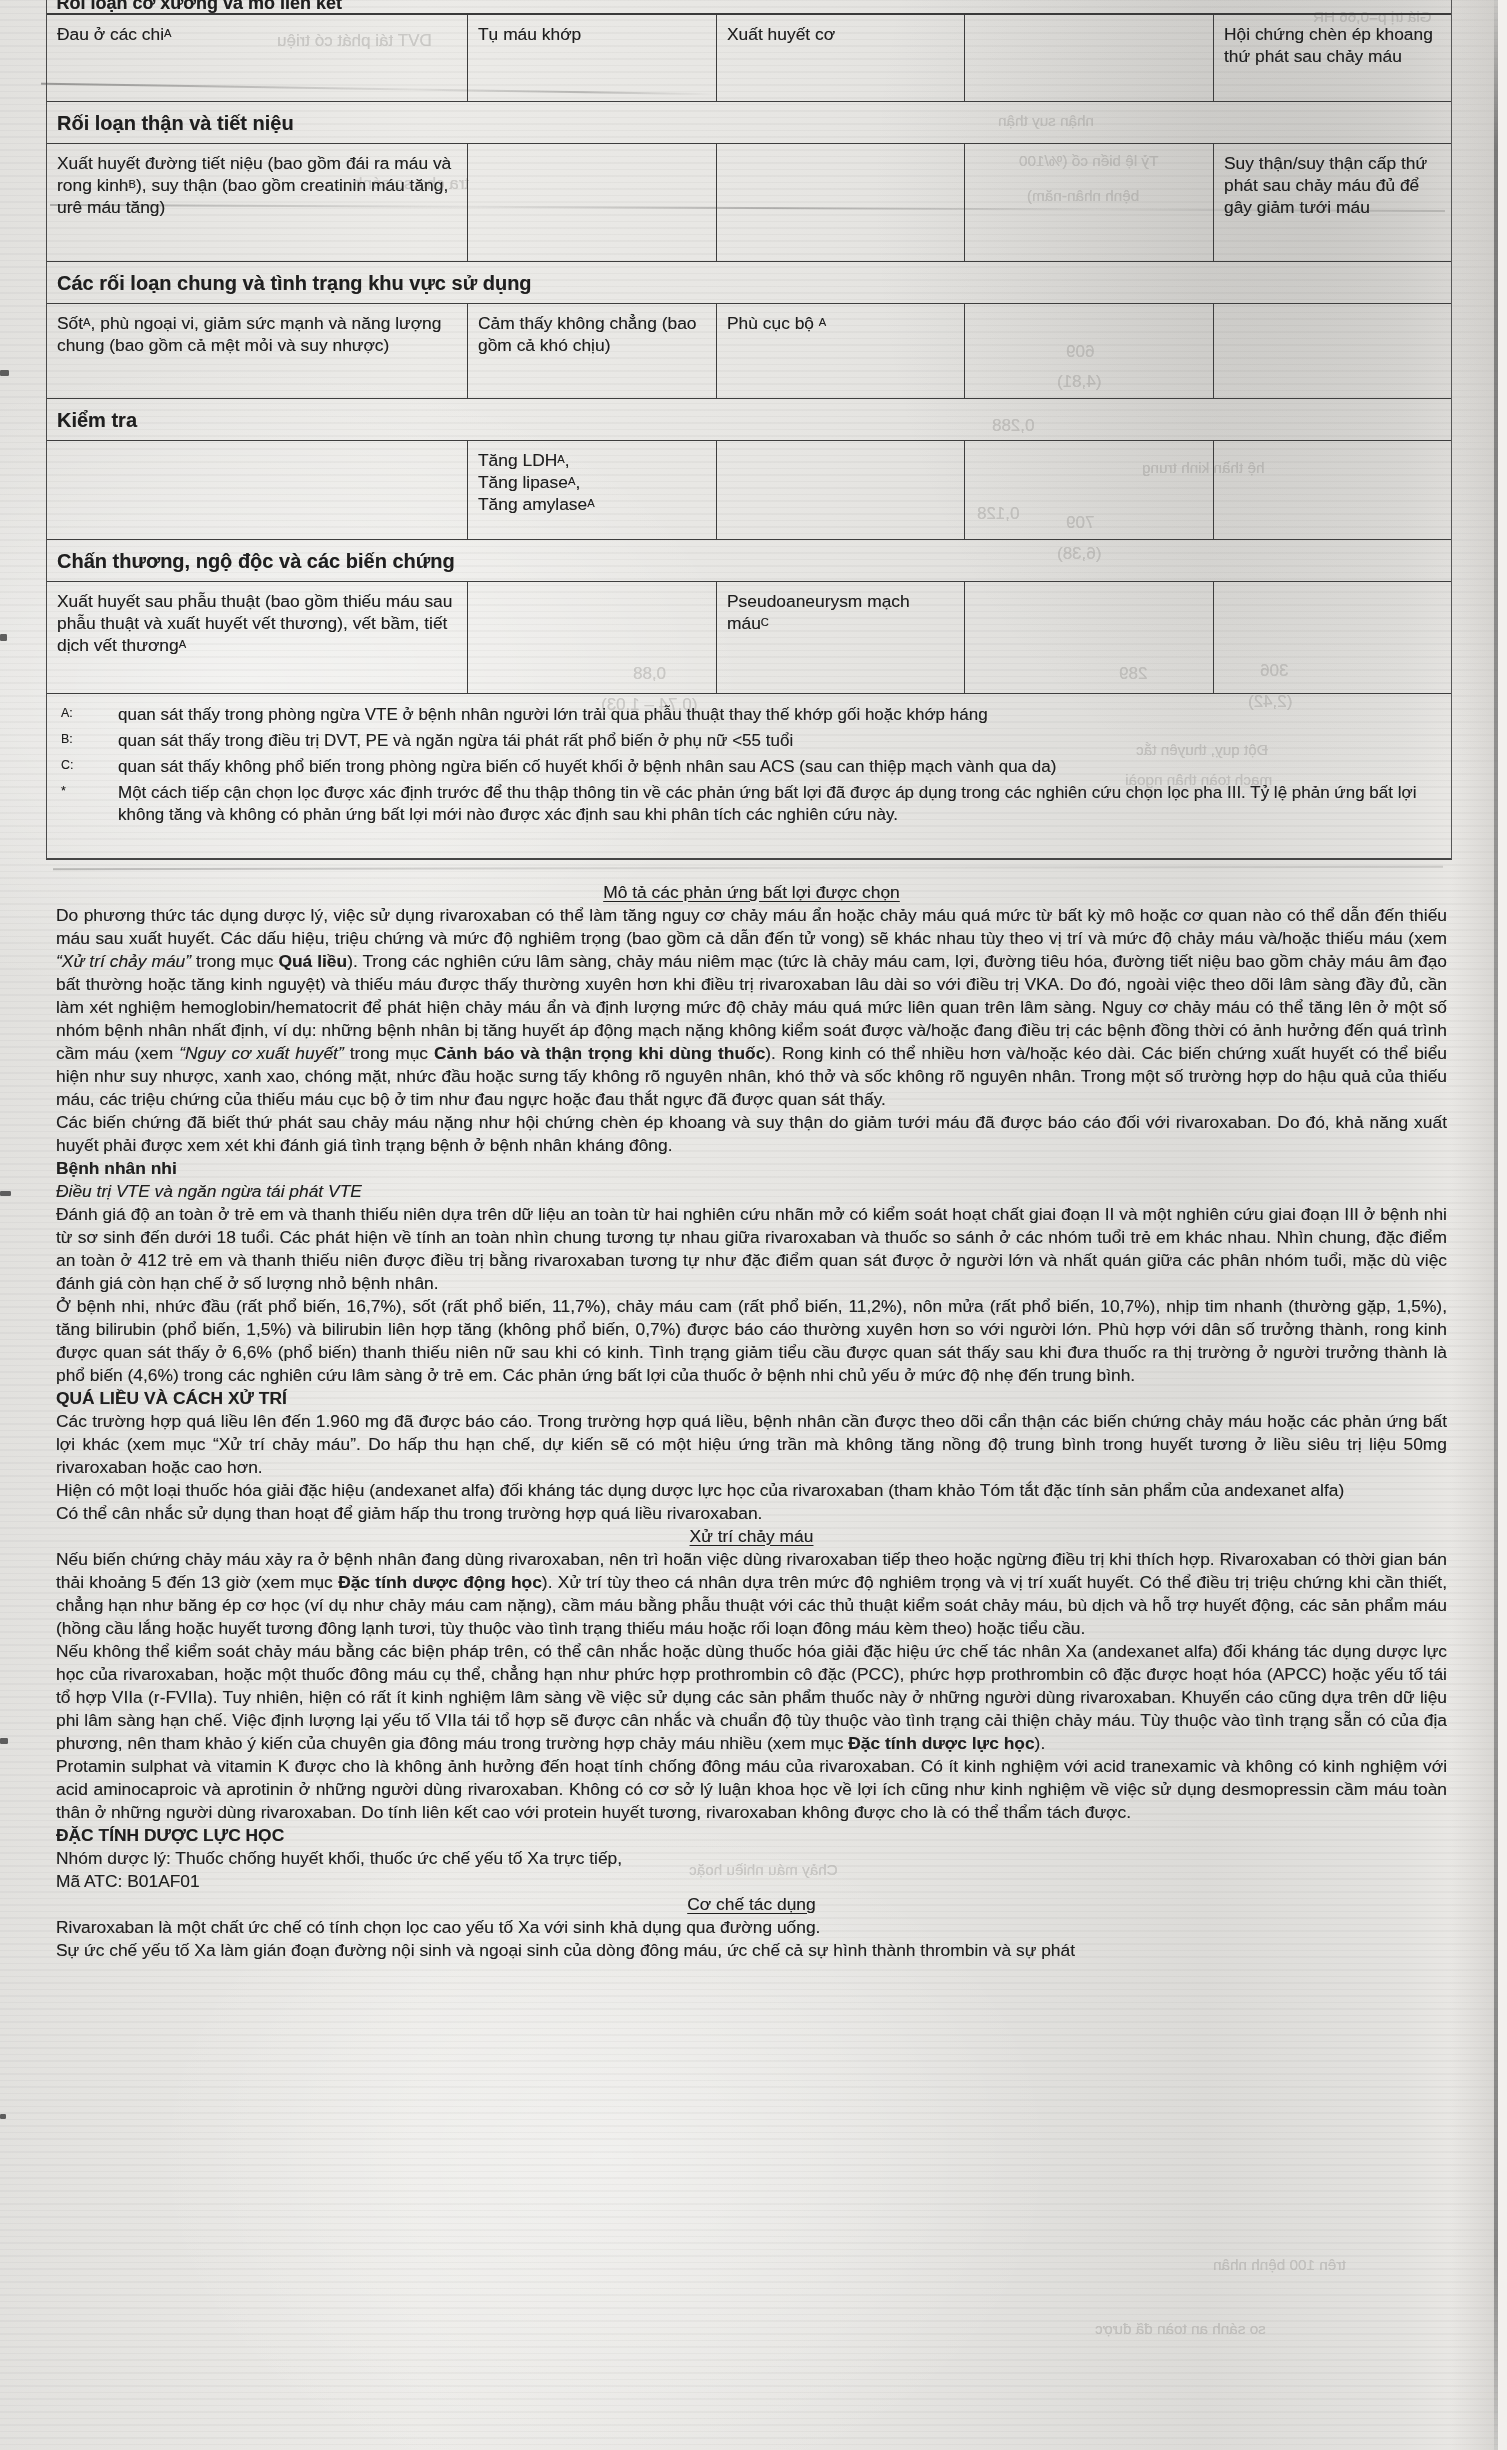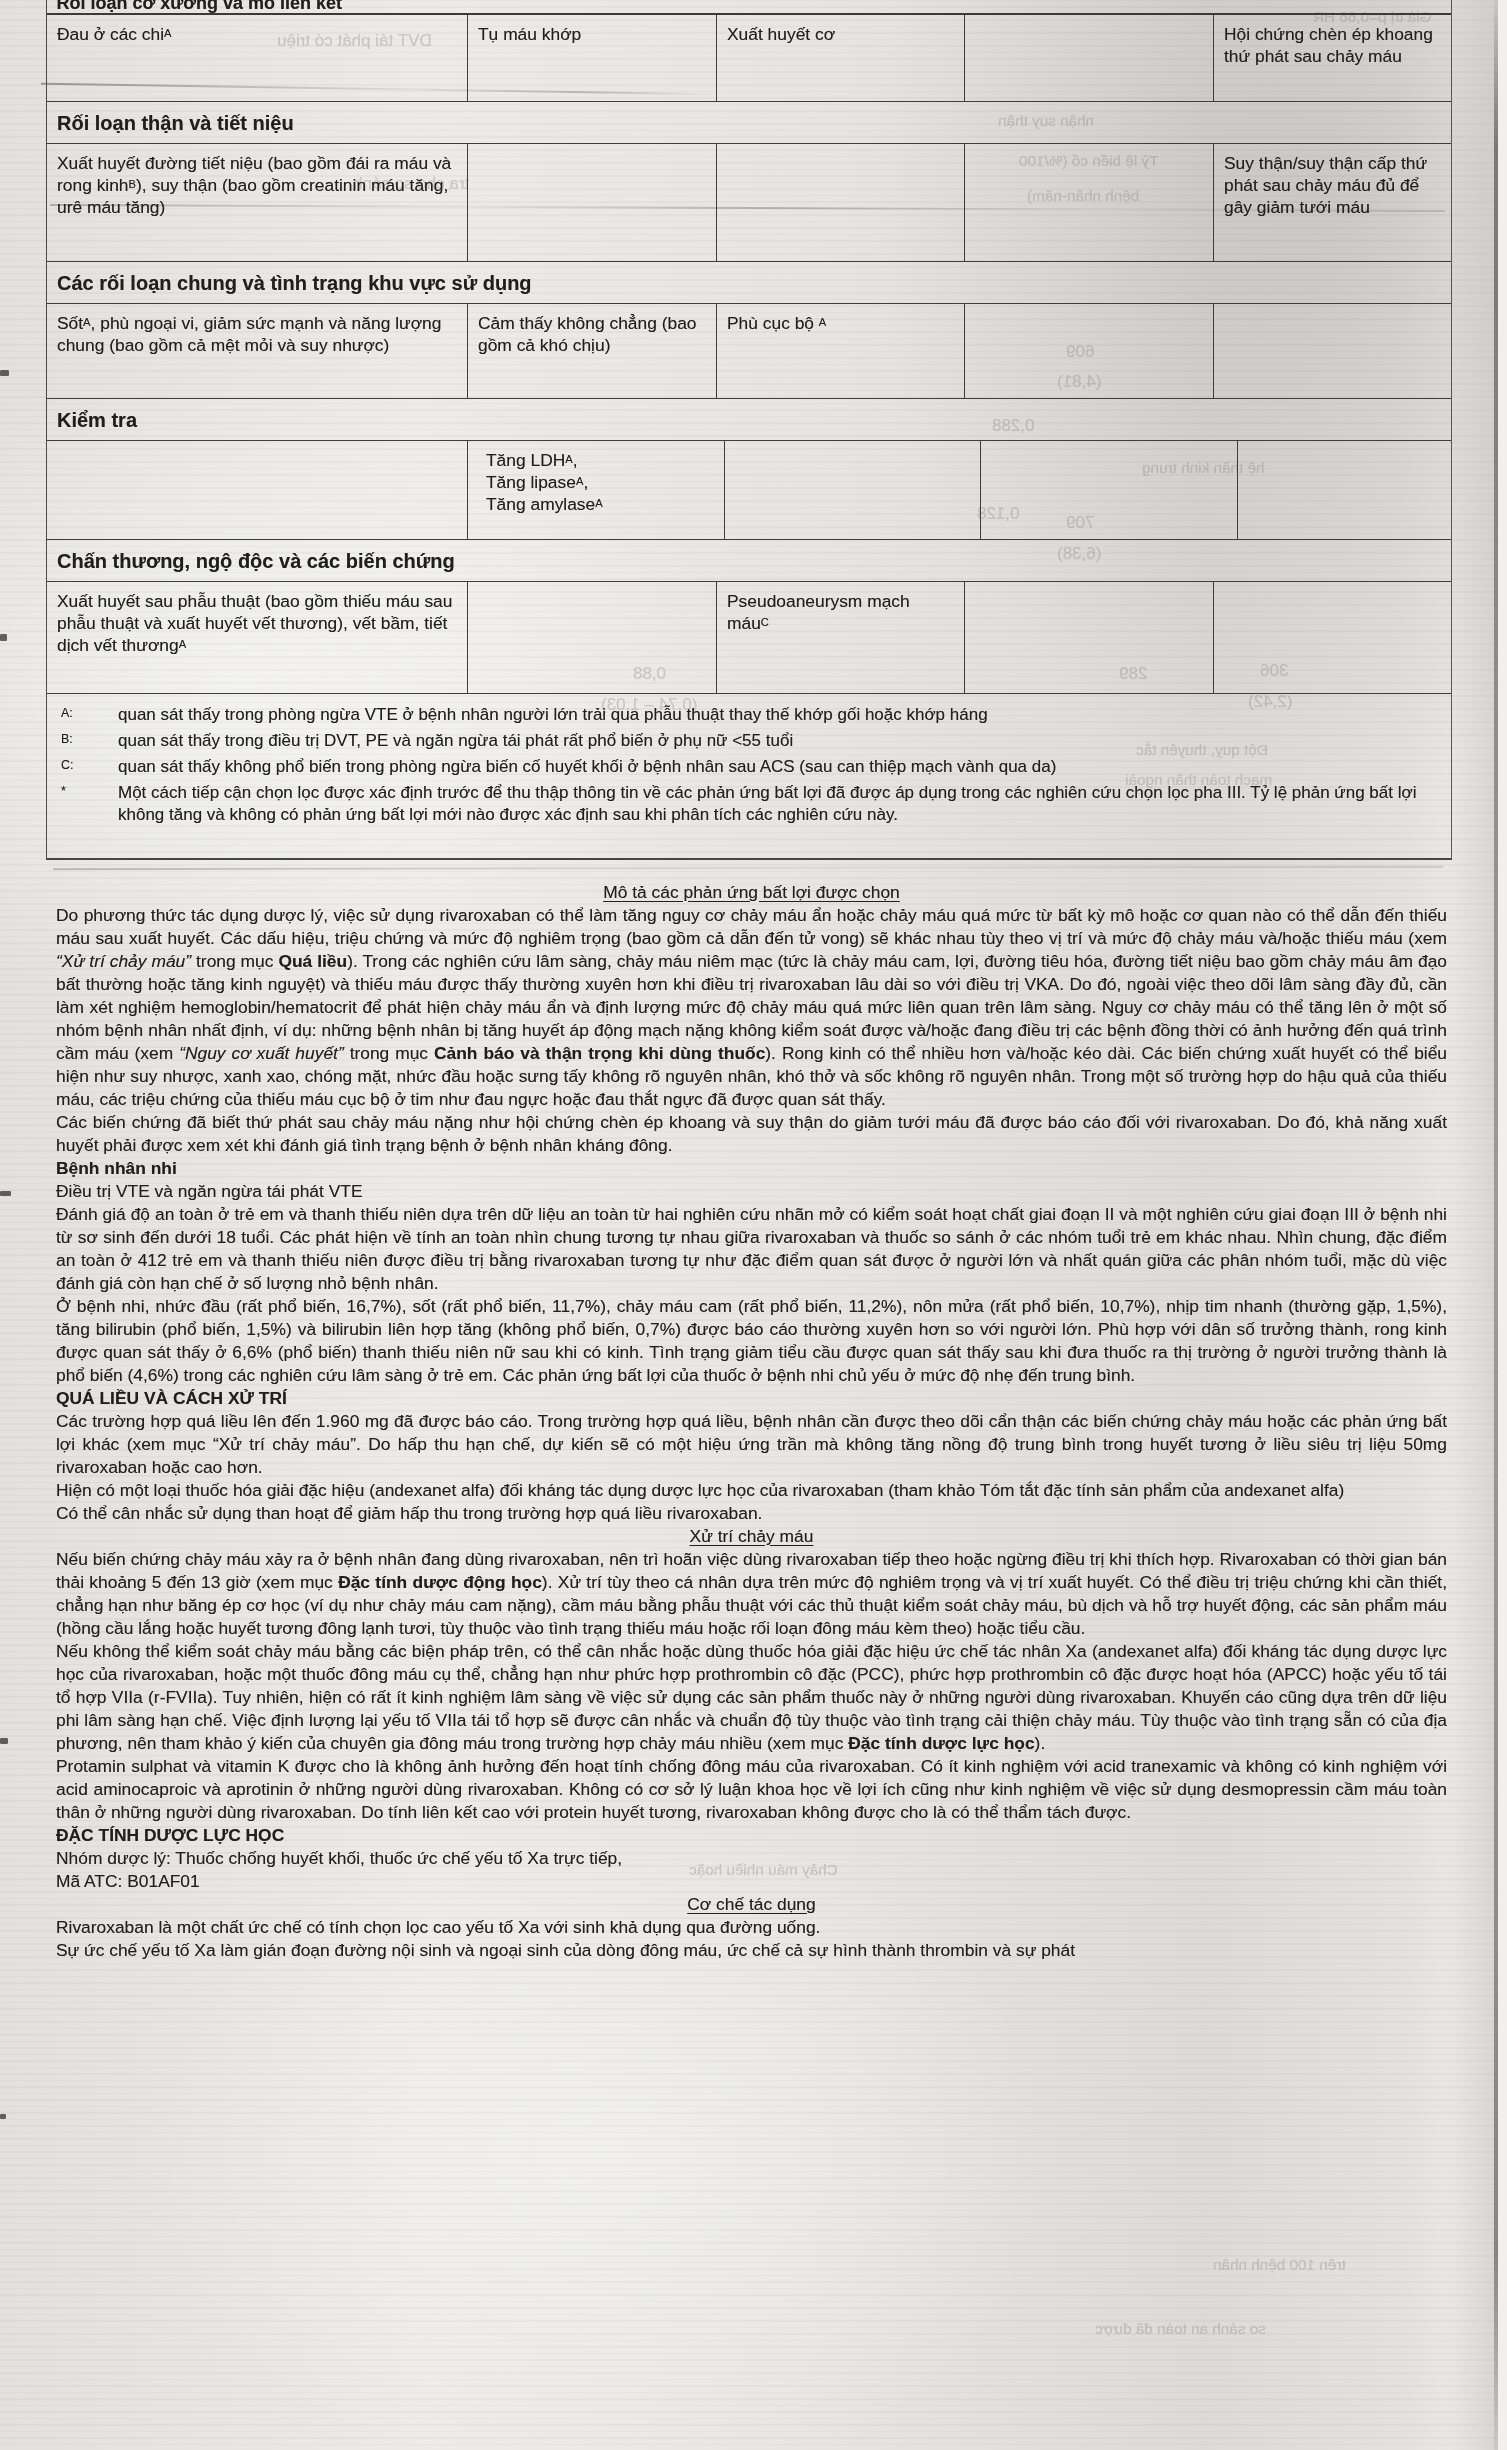--- a/index.html
+++ b/index.html
@@ -68,37 +68,37 @@
     font-size:17.4px;line-height:22px;
   }
   .clip-head{height:15.3px;overflow:hidden;padding-left:9.4px;border-bottom:2.4px solid #3a3a3a;}
   .clip-head span{display:block;margin-top:-8.2px;font-weight:bold;font-size:18px;}
   .trow{display:grid;grid-template-columns:421px 249px 248px 249px auto;border-bottom:1.2px solid var(--line);}
   .cell{padding:7.7px 9.4px 5.9px 10px;border-right:1.2px solid var(--line);}
   .cell:last-child{border-right:none;}
   .rowA{min-height:87px;}
   .rowB{min-height:118px;}
   .rowC{min-height:95px;}
-  .rowD{min-height:99px;gap:8px;}
+  .rowD{min-height:99px;}
   .rowE{min-height:112px;}
   .section{display:block;font-weight:bold;font-size:20px;padding:10px 9.4px 8.2px 10px;
     border-bottom:1.2px solid var(--line);min-height:42px;}
   sup{font-size:11.2px;line-height:0;vertical-align:3.5px;}
   .footnotes{padding:9.4px 7px 10.6px 14px;min-height:164px;font-size:17px;}
   .fn{display:flex;margin-bottom:4.1px;line-height:22px;}
   .fnm{flex:0 0 57px;font-size:12.4px;line-height:17.7px;padding-top:1.2px;}
   .fnt{flex:1;padding-right:5.9px;}
   
   .doc-body{position:absolute;left:56px;top:881px;width:1391px;
     font-size:17.4px;line-height:23px;text-align:justify;}
   .doc-body p,.doc-body h3,.doc-body div{margin:0;padding:0;font-size:inherit;line-height:inherit;font-weight:normal;}
   .h-underline{text-decoration:underline;text-underline-offset:2.9px;text-align:center;}
   .h-bold{font-weight:bold !important;text-align:left;}
   .h-bold-underline{font-weight:bold !important;text-underline-offset:2.9px;text-align:left;}
-  .h-italic{text-align:left;}
+  .h-italic{font-style:italic;text-align:left;}
 </style>
 </head>
 <body>
 
 <div class="page">
 
   <div class="streaks"></div>
   <div class="crease c1"></div>
   <div class="crease c2"></div>
   <div class="crease c3"></div>

